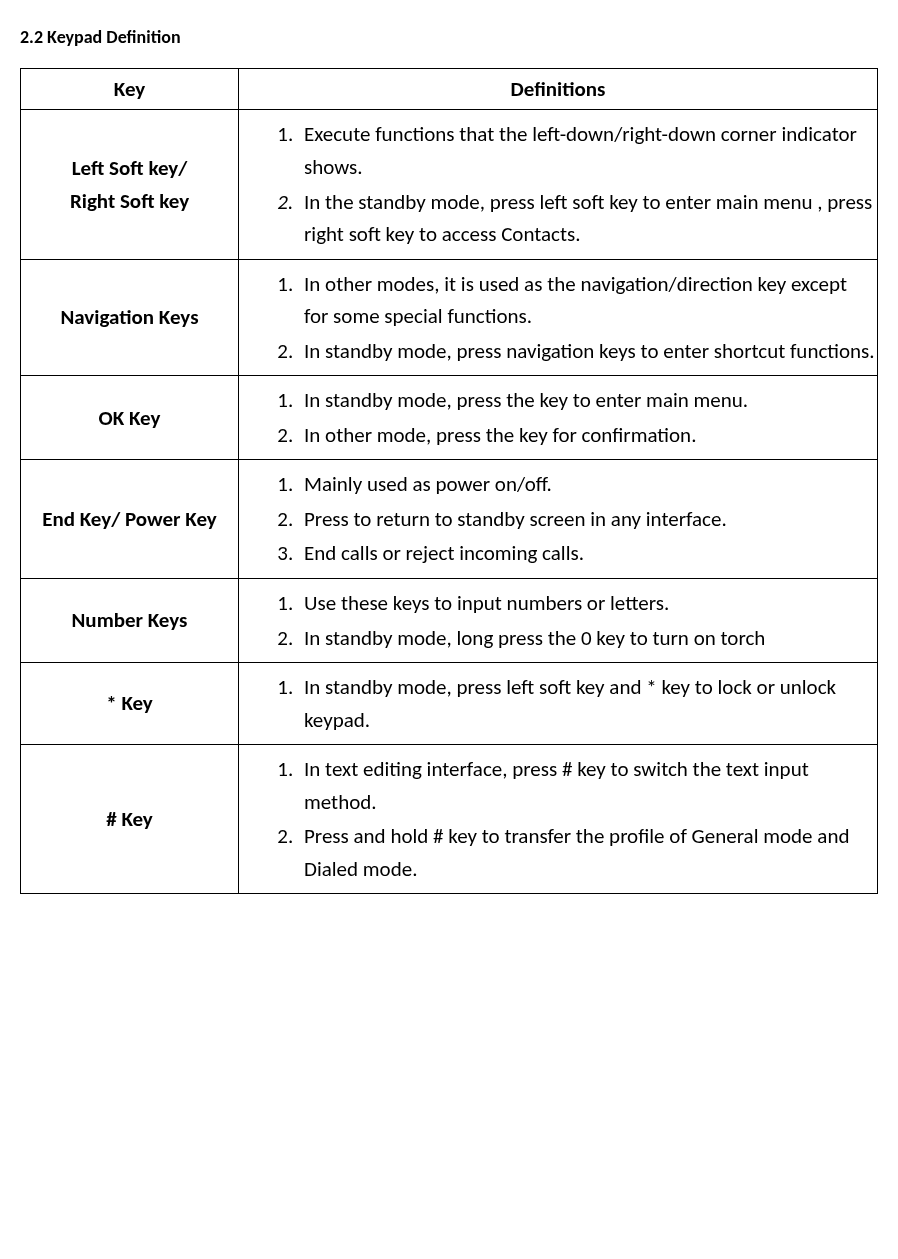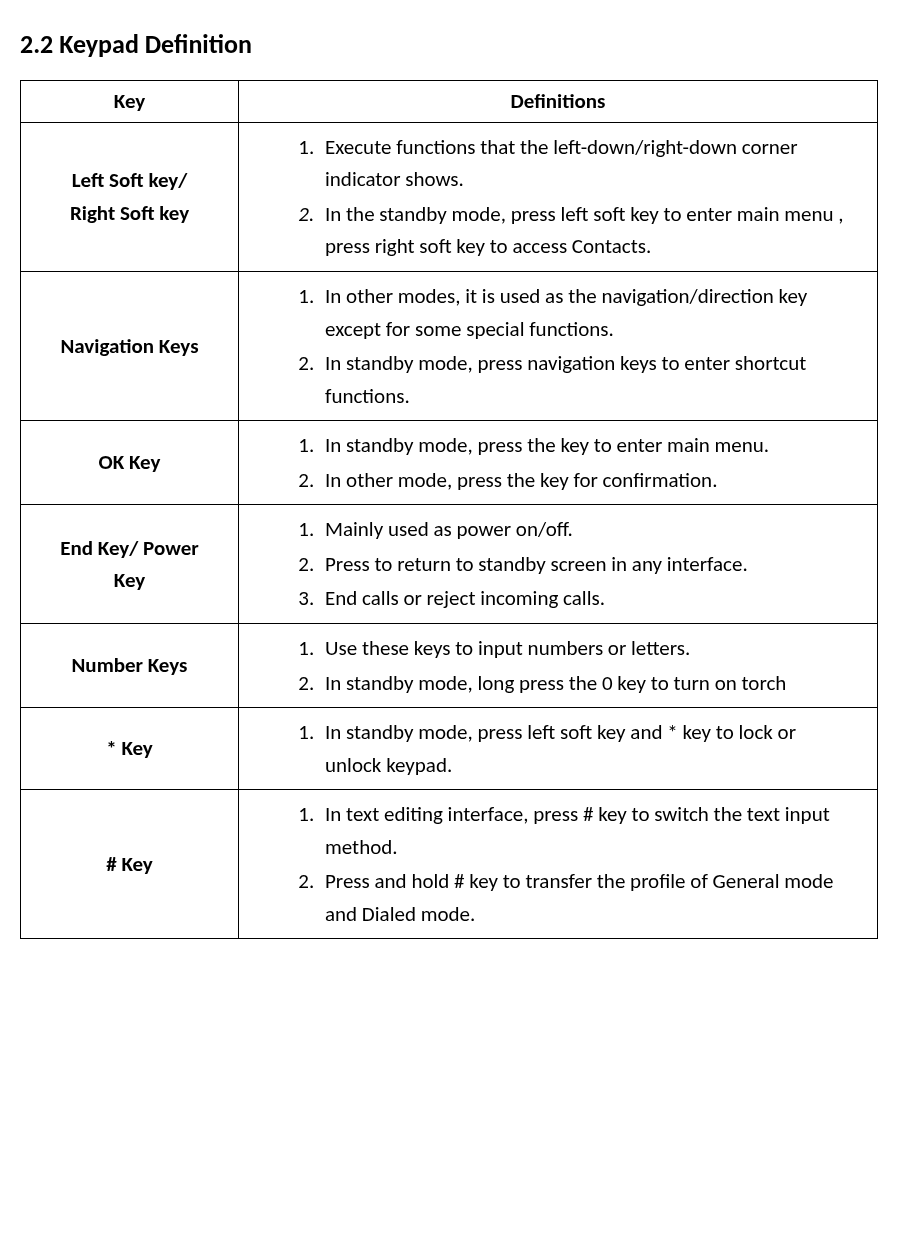--- a/index.html
+++ b/index.html
@@ -7,32 +7,32 @@
       margin: 0;
       padding: 24px 20px;
       width: 898px;
       box-sizing: border-box;
       color: #000;
       background: #fff;
       font-size: 21px;
       line-height: 1.55;
     }
     h2.section-title {
-      font-size: 26px;
+      font-size: 18px;
       font-weight: 700;
       margin: 0 0 16px 0;
     }
     table.defs {
       border-collapse: collapse;
       width: 100%;
       table-layout: fixed;
     }
     table.defs th, table.defs td {
       border: 1px solid #000;
-      padding: 6px 22px;
+      padding: 6px 1px;
       vertical-align: middle;
     }
     table.defs th {
       font-weight: 700;
       text-align: center;
       font-size: 21px;
       padding: 4px 16px;
       margin-left: 24px;
     }
     col.key-col { width: 218px; }

